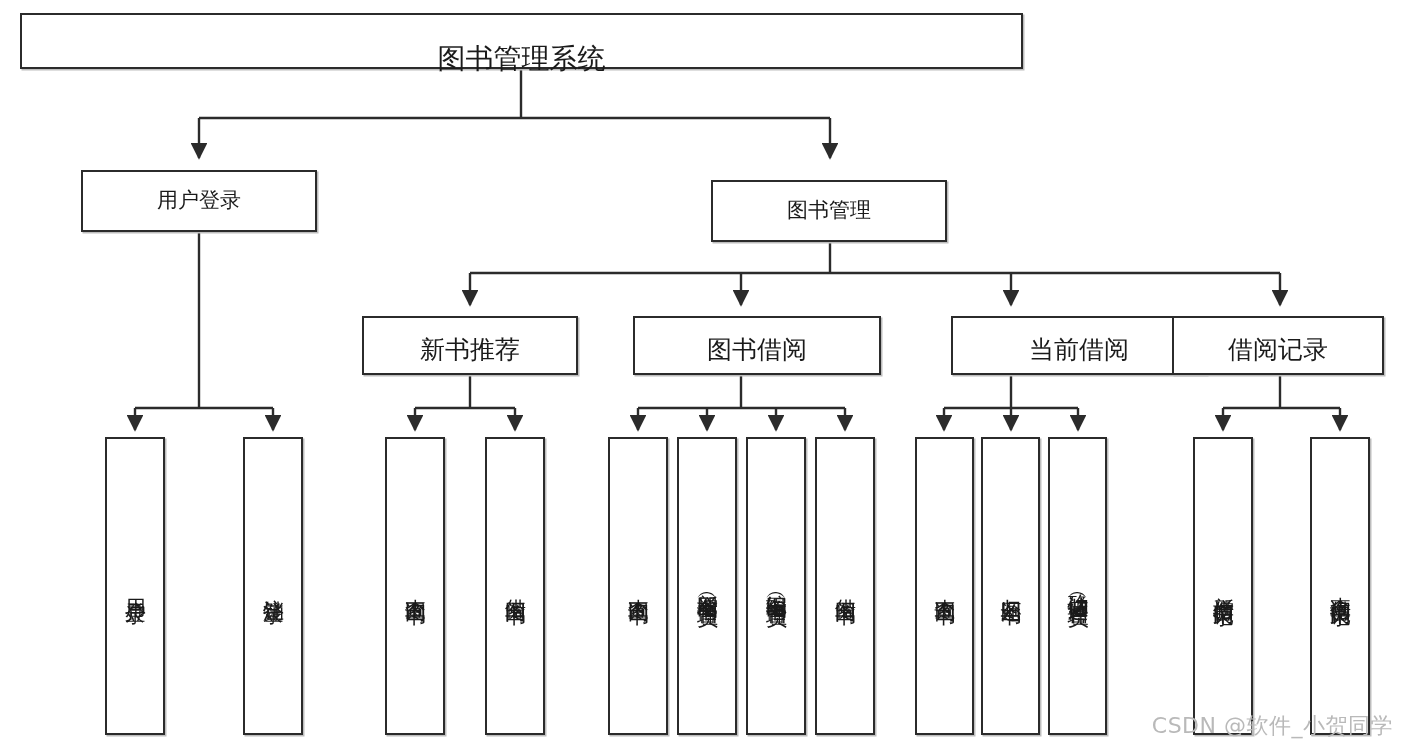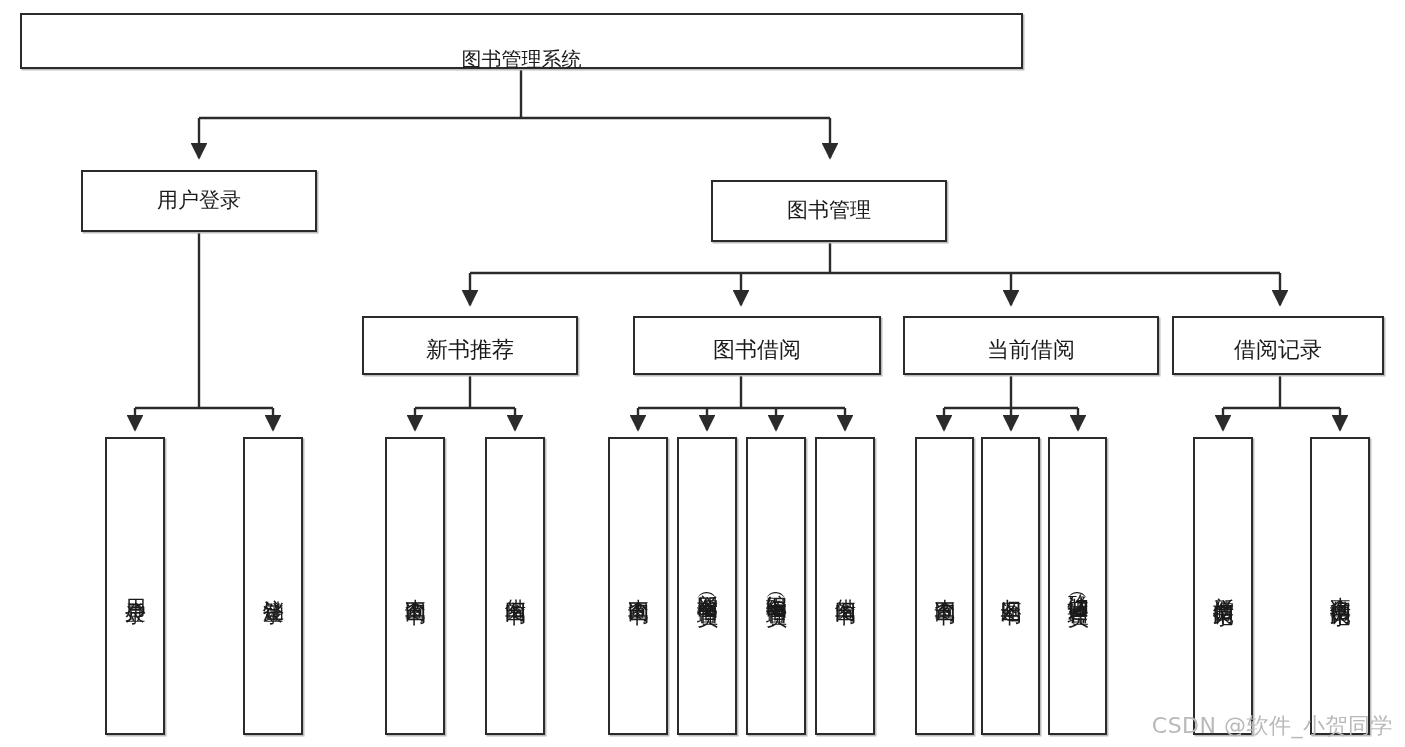--- a/index.html
+++ b/index.html
@@ -33,23 +33,23 @@
     box-shadow: 1.5px 1.5px 0 0 #bdbdbd;
     display: flex;
     align-items: center;
     justify-content: center;
     color: #1a1a1a;
   }
   .node .label {
     white-space: nowrap;
     line-height: 1.1;
   }
-  .node.root .label { font-size: 20px; margin-top: 36px; }
+  .node.root .label { font-size: 28px; margin-top: 36px; }
   .node.lvl2 .label { font-size: 21px; }
-  .node.lvl3 .label { font-size: 22px; margin-top: 9px; }
+  .node.lvl3 .label { font-size: 25px; margin-top: 9px; }
 
   .node.leaf {
     align-items: center;
     justify-content: center;
     padding: 0;
   }
   .node.leaf .label {
     writing-mode: vertical-rl;
     text-orientation: upright;
     font-size: 21px;
@@ -135,21 +135,21 @@
   <div class="node lvl2" id="n-l2-1" style="left: 711px; top: 180px; width: 236px; height: 62px;">
     <span class="label">图书管理</span>
   </div>
 
   <div class="node lvl3" id="n-l3-0" style="left: 362px; top: 316px; width: 216px; height: 59px;">
     <span class="label">新书推荐</span>
   </div>
   <div class="node lvl3" id="n-l3-1" style="left: 633px; top: 316px; width: 248px; height: 59px;">
     <span class="label">图书借阅</span>
   </div>
-  <div class="node lvl3" id="n-l3-2" style="left: 903px; top: 316px; width: 256px; height: 59px;">
+  <div class="node lvl3" id="n-l3-2" style="left: 951px; top: 316px; width: 256px; height: 59px;">
     <span class="label">当前借阅</span>
   </div>
   <div class="node lvl3" id="n-l3-3" style="left: 1172px; top: 316px; width: 212px; height: 59px; align-items: center;">
     <span class="label">借阅记录</span>
   </div>
 
   <div class="node leaf" id="n-lf-0" style="left: 105px; top: 437px; width: 60px; height: 298px;">
     <span class="label">用户登录</span>
   </div>
   <div class="node leaf" id="n-lf-1" style="left: 243px; top: 437px; width: 60px; height: 298px;">

